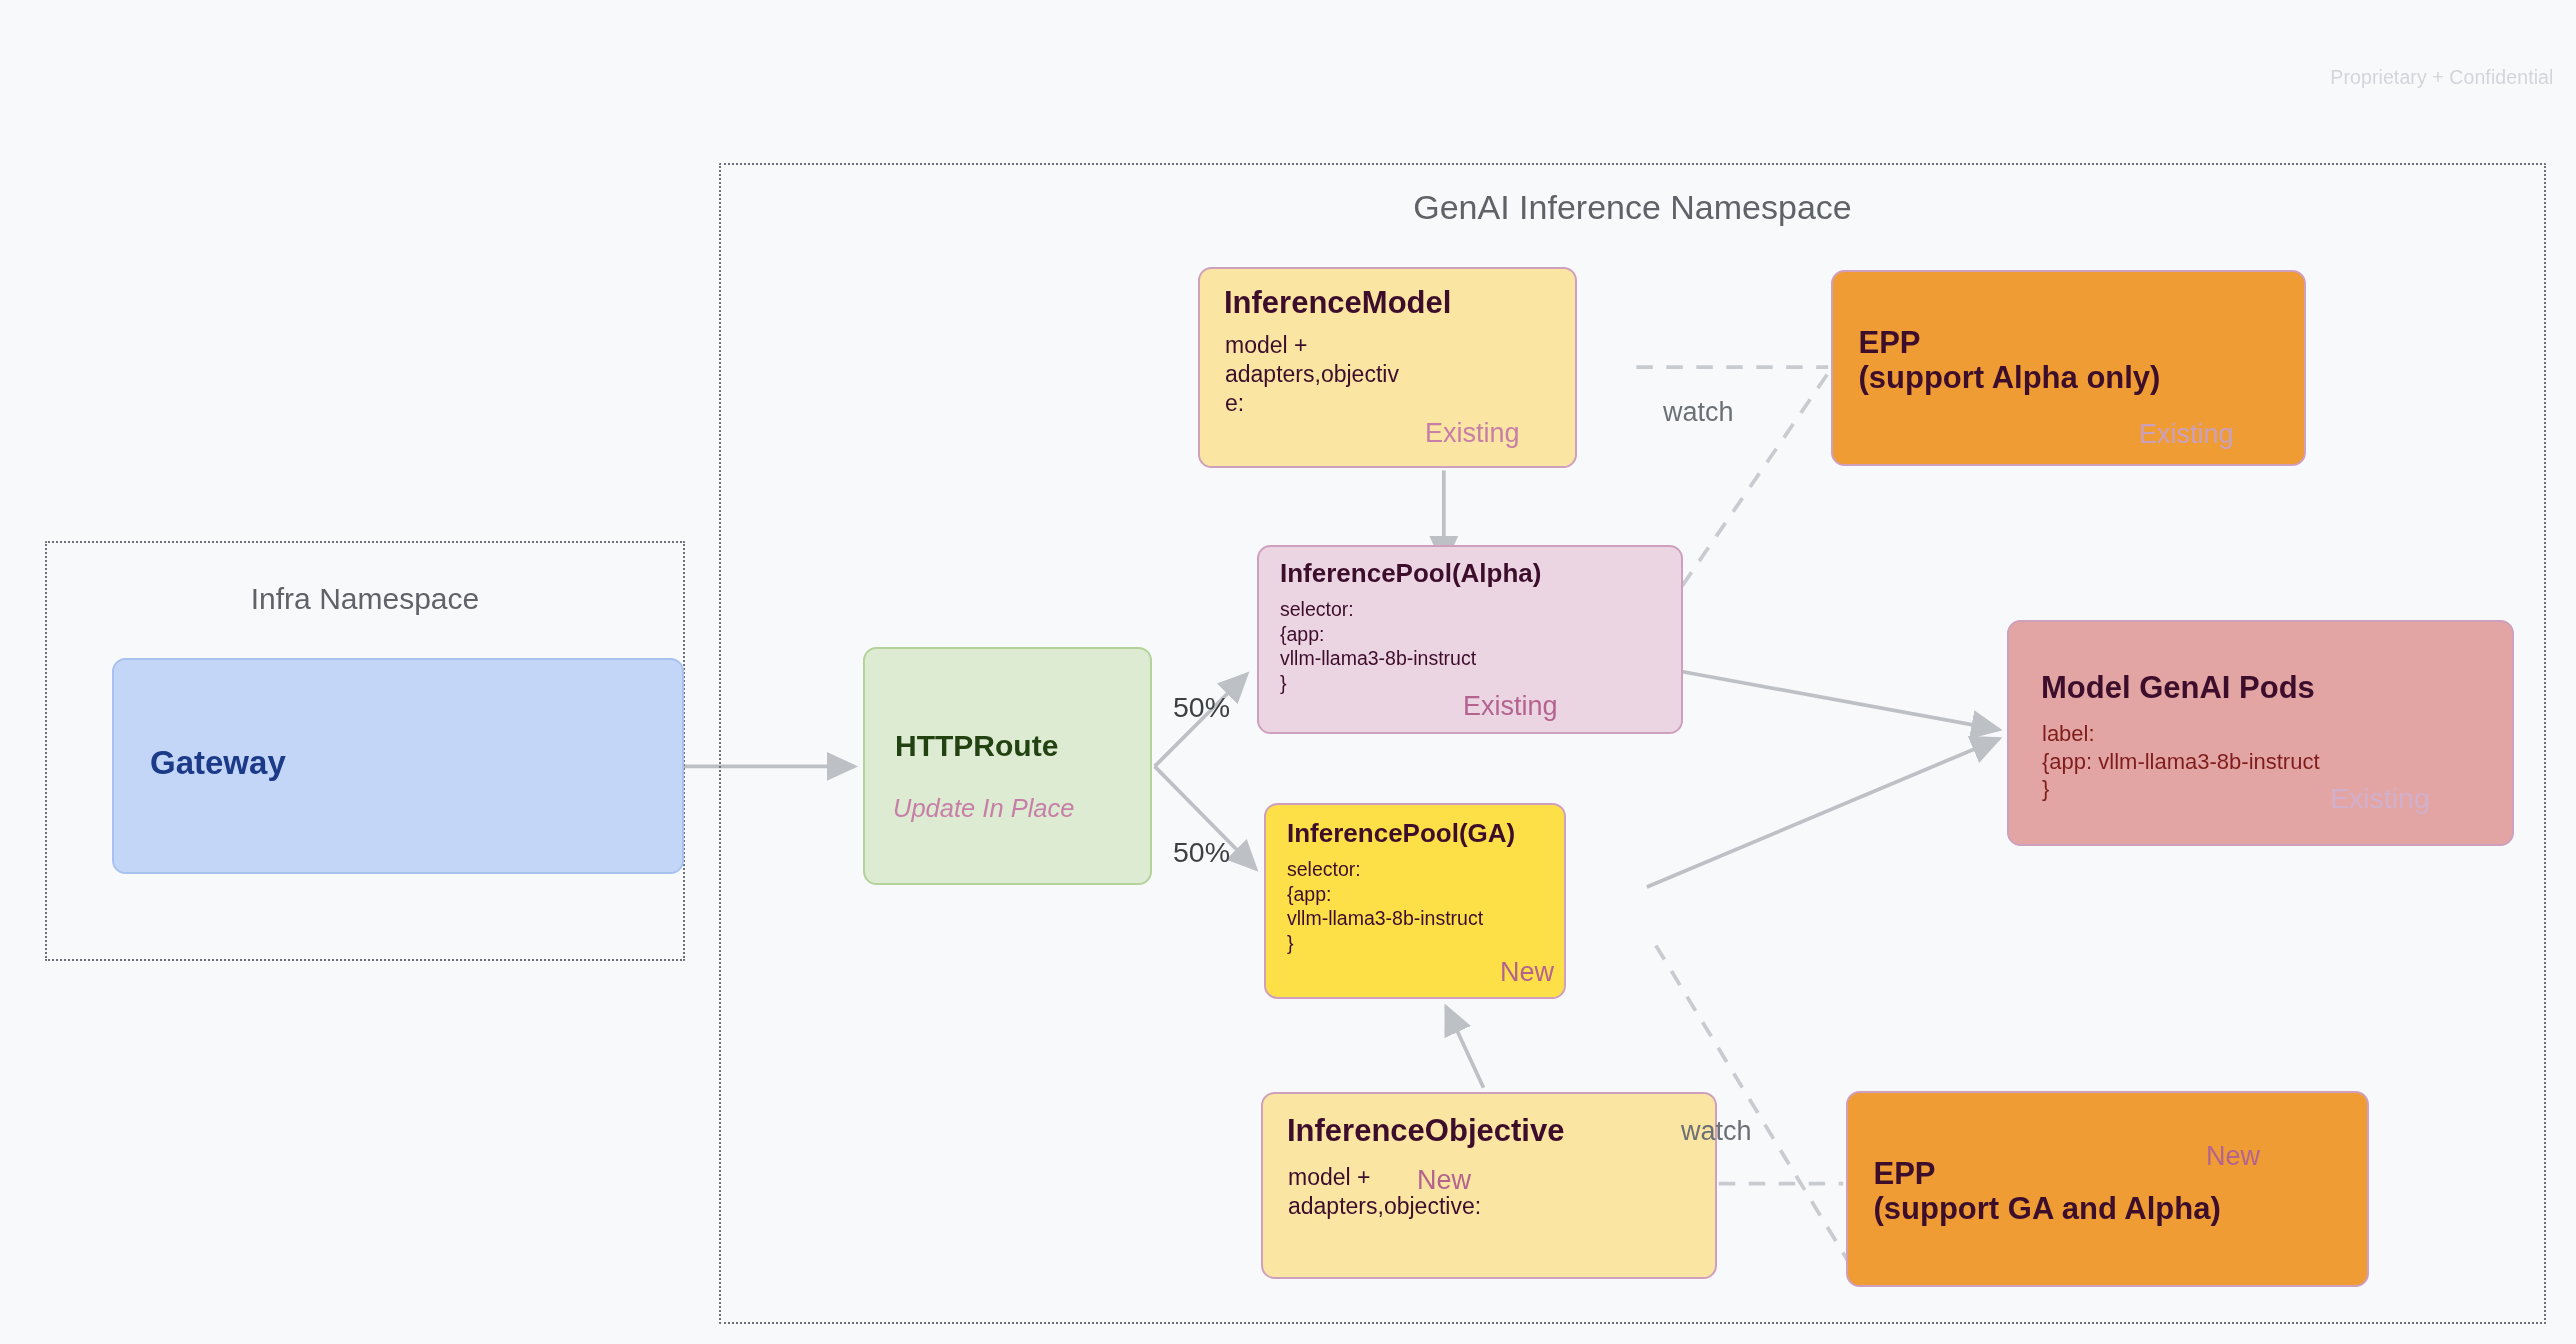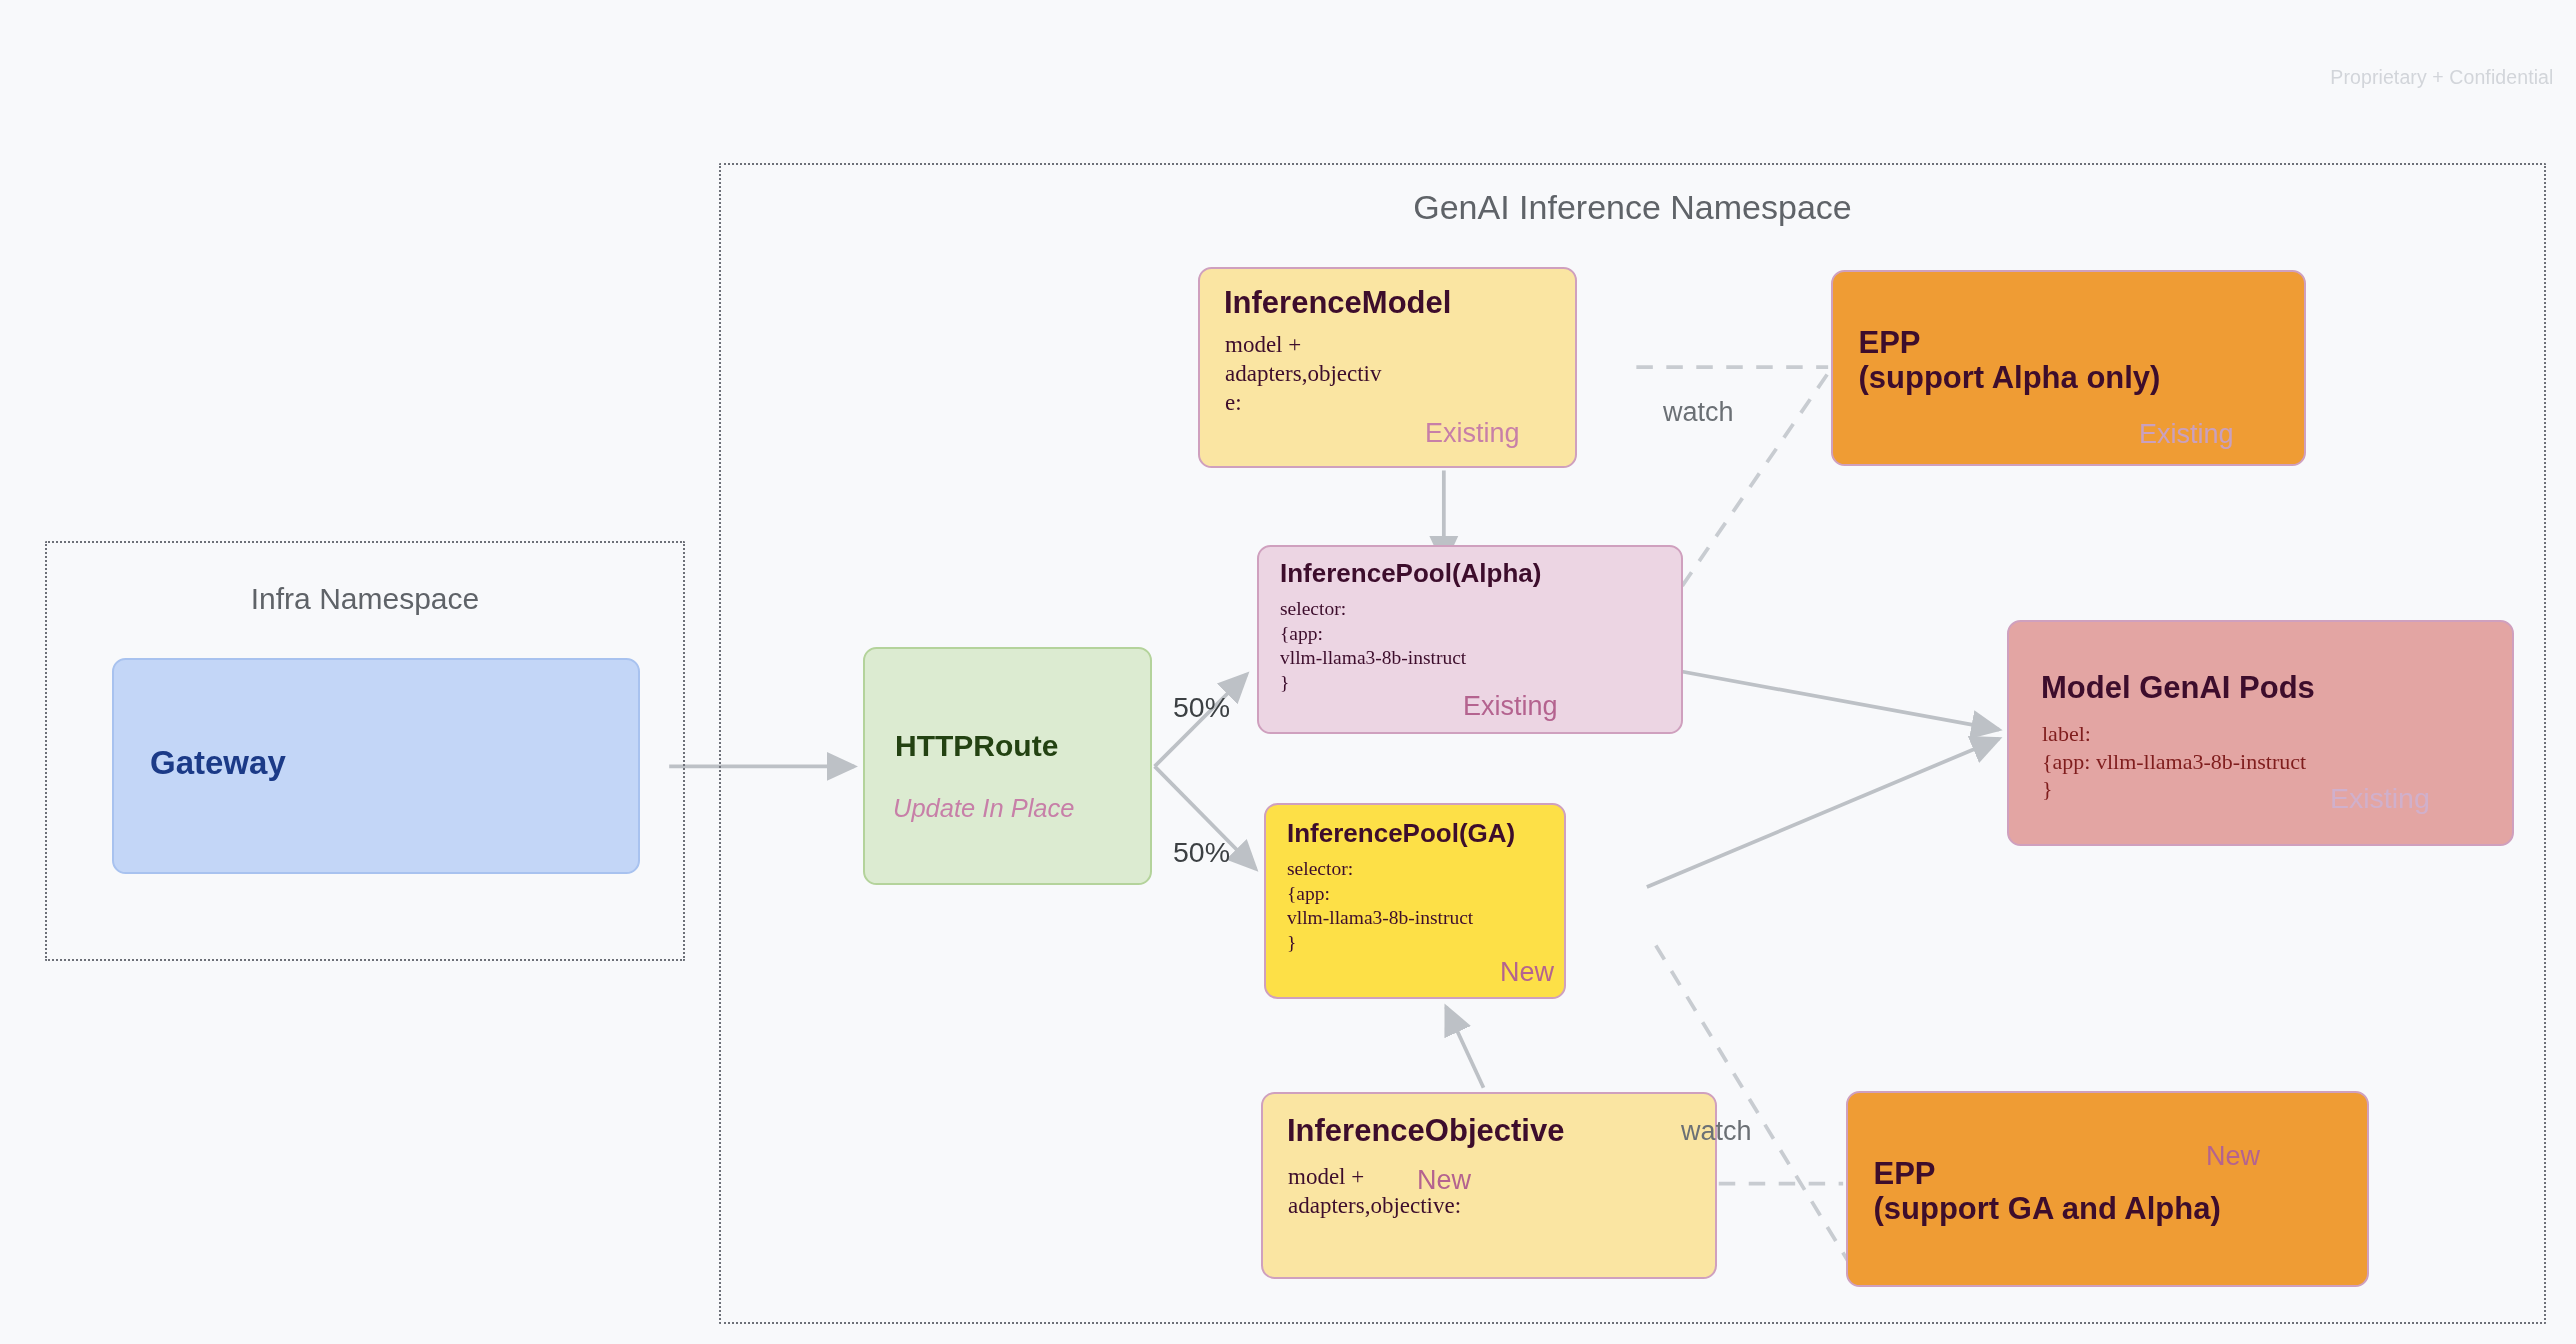--- a/index.html
+++ b/index.html
@@ -52,33 +52,33 @@
     position: absolute;
     box-sizing: border-box;
     border-radius: 13.5px;
     overflow: hidden;
   }
   .node .title {
     font-weight: bold;
     line-height: 1.12;
   }
   .node .code {
-    font-family: Liberation Serif, serif;
+    font-family: Liberation Sans, sans-serif;
     line-height: 1.26;
     white-space: pre-wrap;
   }
   .badge {
     position: absolute;
     white-space: nowrap;
     line-height: 1;
   }
 
   
   #gateway {
-    left: 112px; top: 658px; width: 528px; height: 216px;
+    left: 112px; top: 658px; width: 572px; height: 216px;
     background: #c3d6f7;
     border: 2.2px solid #a8c2ef;
   }
   #gateway .title {
     position: absolute; left: 36px; top: 85px;
     font-size: 33px; color: #1b3a87;
   }
 
   
   #httproute {

